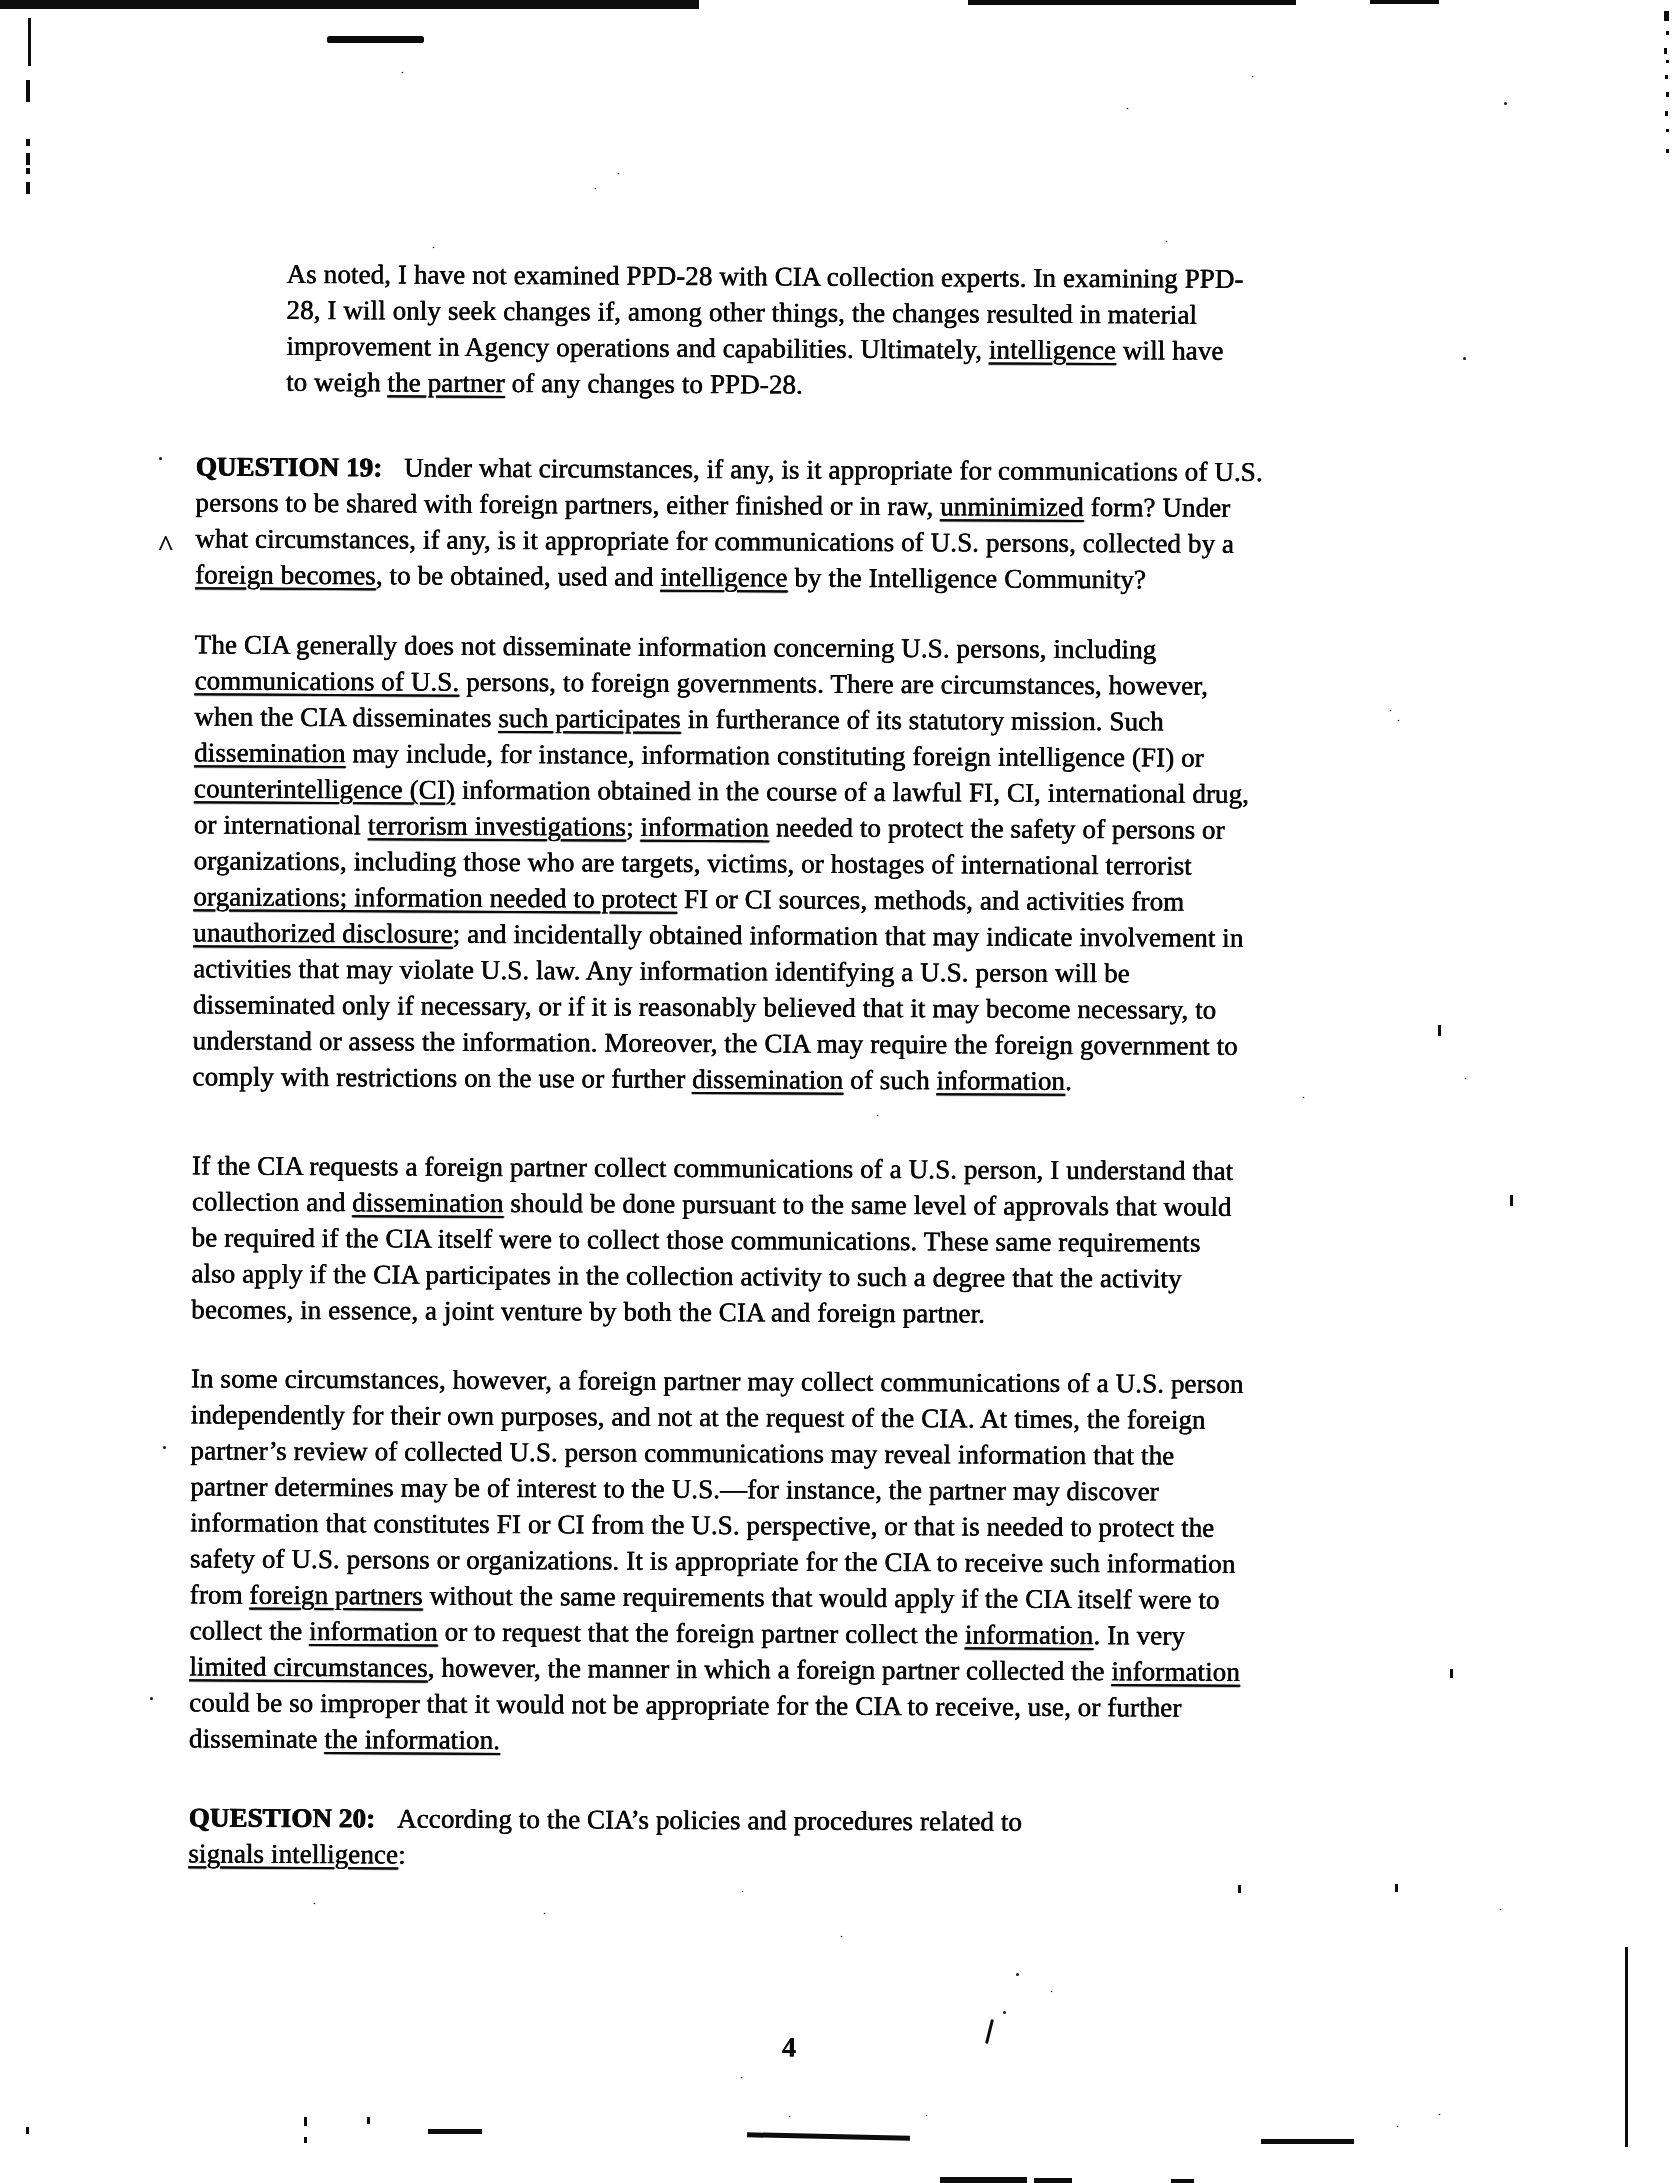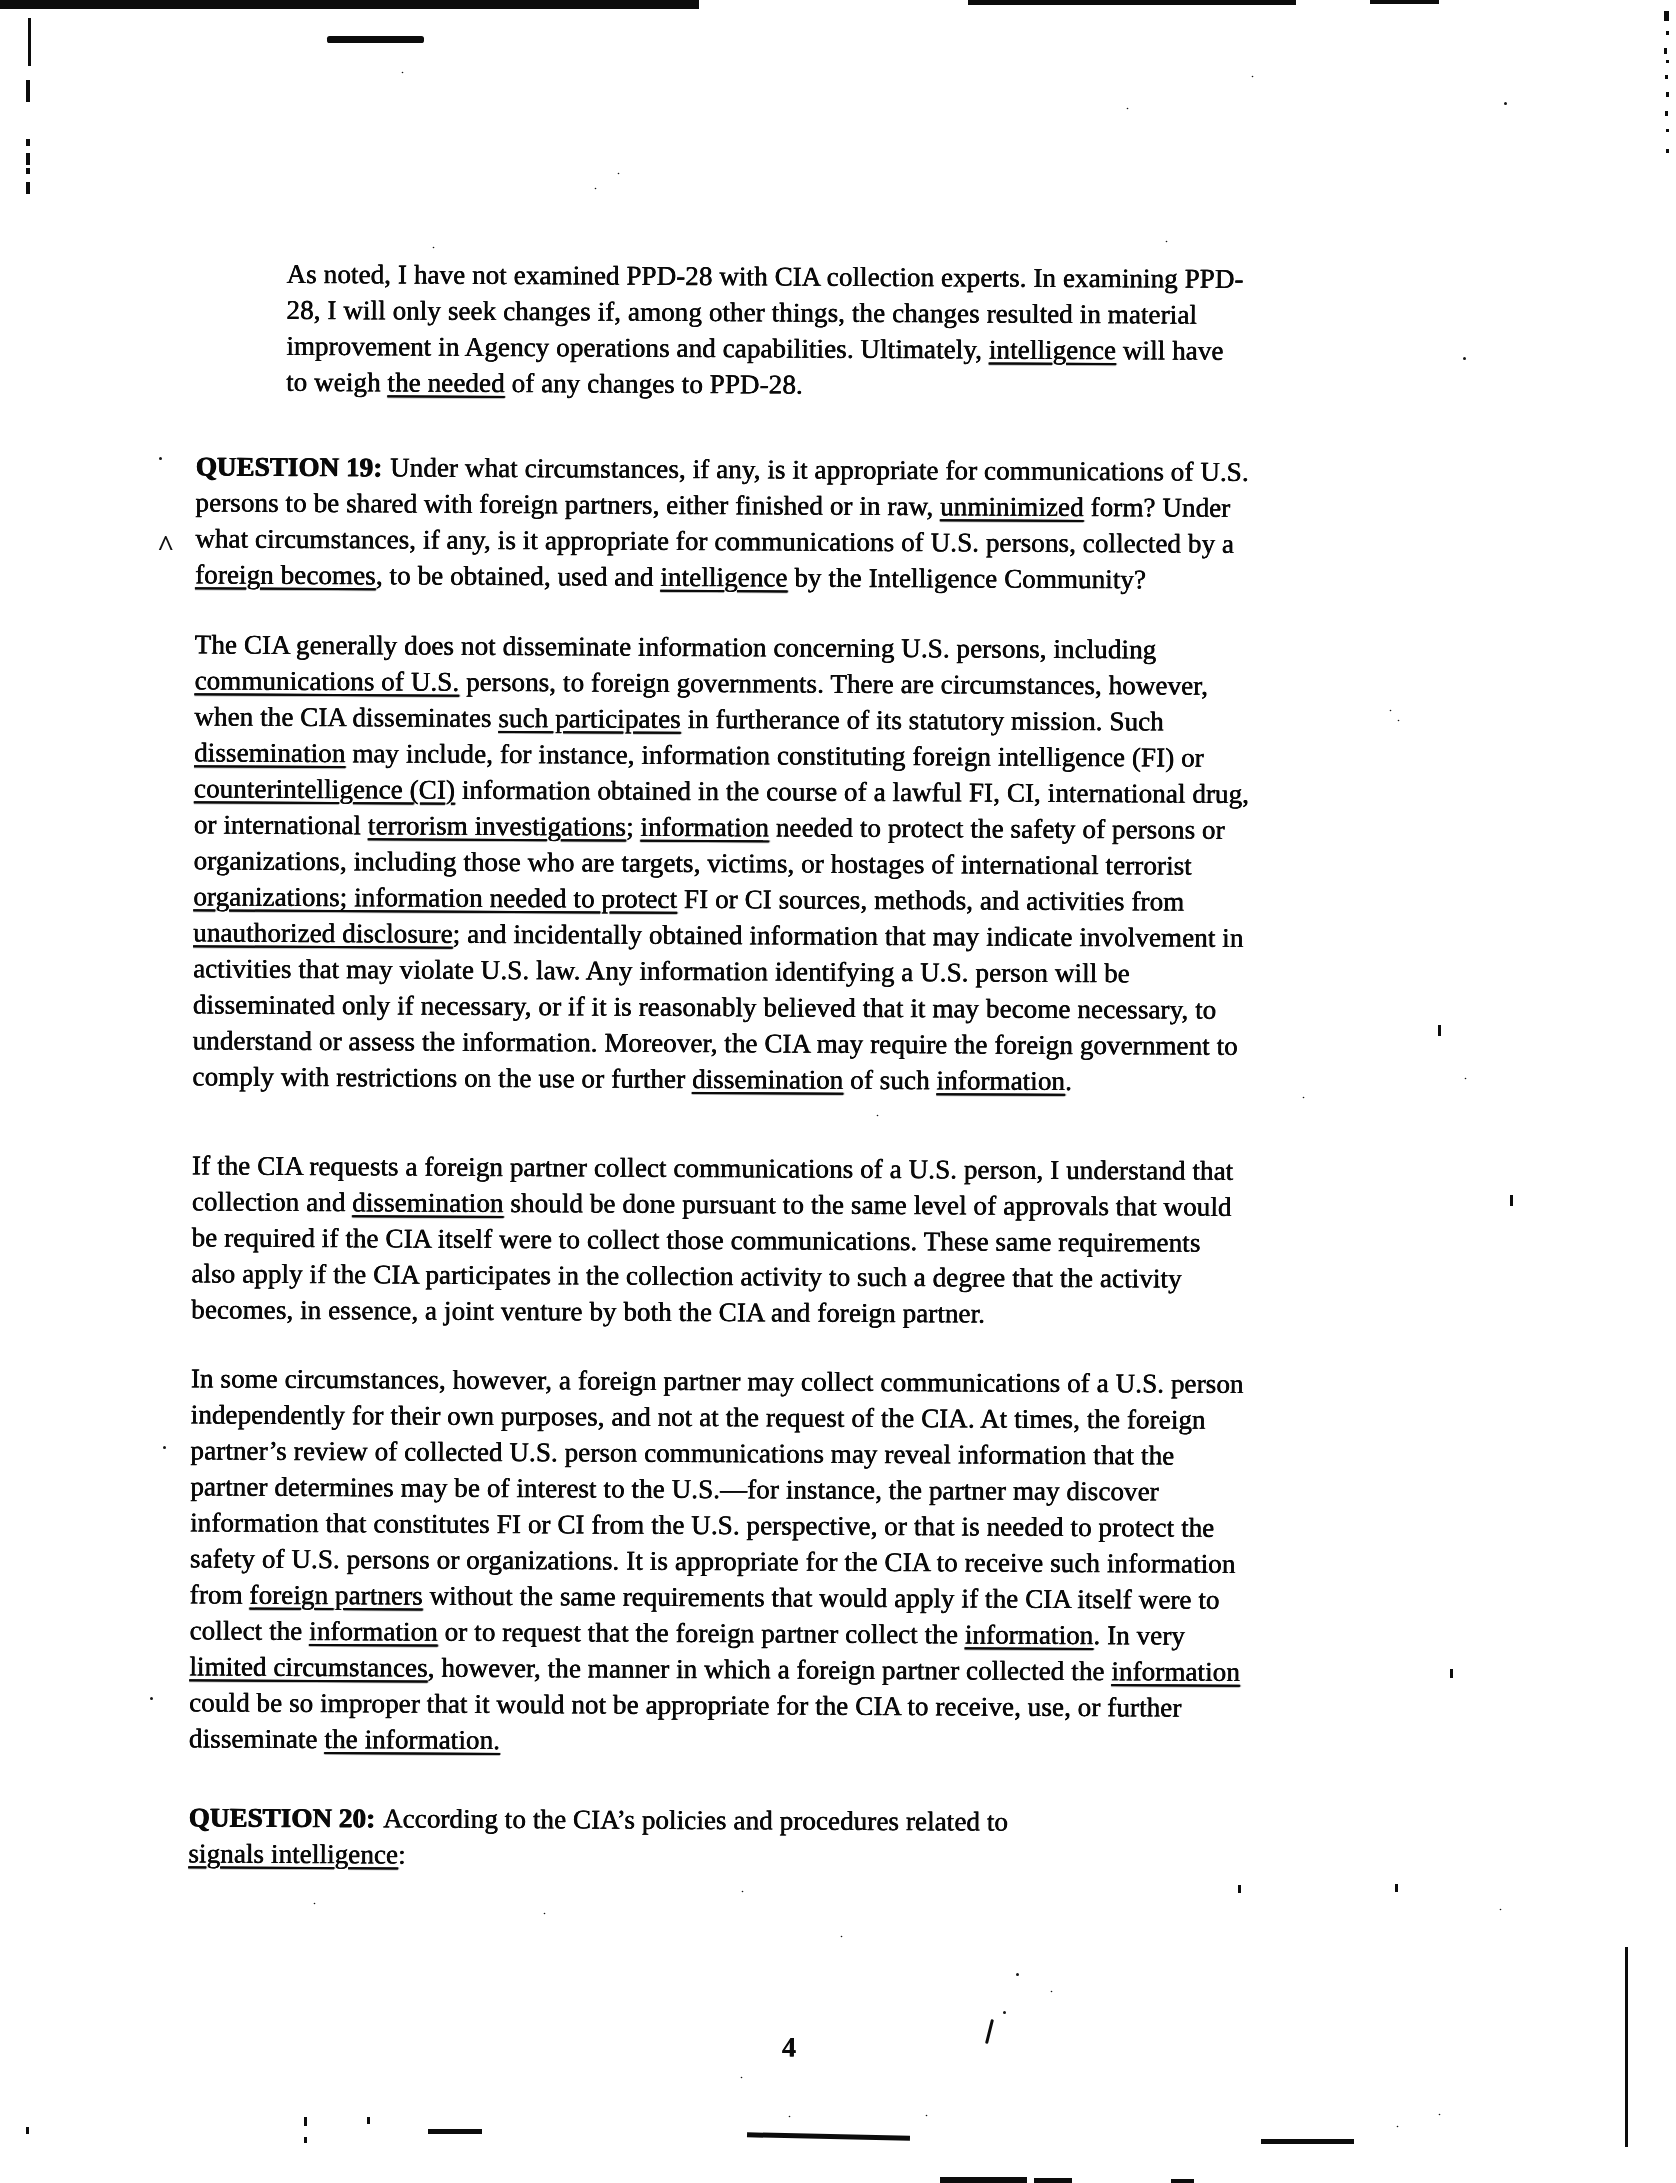--- a/index.html
+++ b/index.html
@@ -22,21 +22,21 @@
     font-size:27px;
     line-height:36px;
     letter-spacing:0.1px;
     white-space:pre-line;
     color:#0a0a0a;
     text-shadow:0.5px 0 0 currentColor, 0 0.3px 0 currentColor;
   }
   .lead {
     font-weight:700;
     text-shadow:0.9px 0 0 currentColor, 0 0.4px 0 currentColor;
-    margin-right:8px;
+    margin-right:22px;
   }
   .lead:empty { margin-right:0; }
   .u { text-decoration:underline; text-decoration-thickness:2.3px; text-underline-offset:4px; }
   #p1  { left:288px;  top:256px;  }
   #q19 { left:198px;  top:449px;  }
   #p3  { left:198px;  top:627px;  }
   #p4  { left:198px;  top:1148px; }
   #p5  { left:198px;  top:1361px; }
   #q20 { left:198px;  top:1800px; }
   #pageno {
@@ -143,21 +143,21 @@
 <div class="art a-m4"></div>
 <div class="art a-m5"></div>
 <div id="caret">^</div>
 <div id="specks"></div>
 
 <div id="sheet">
 
   <div class="para" id="p1"><span class="lead"></span><span>As noted, I have not examined PPD-28 with CIA collection experts. In examining PPD-
 28, I will only seek changes if, among other things, the changes resulted in material
 improvement in Agency operations and capabilities. Ultimately, <span class="u">intelligence</span> will have
-to weigh <span class="u">the needed</span> of any changes to PPD-28.</span></div>
+to weigh <span class="u">the partner</span> of any changes to PPD-28.</span></div>
 
   <div class="para" id="q19"><span class="lead">QUESTION 19:</span><span>Under what circumstances, if any, is it appropriate for communications of U.S.
 persons to be shared with foreign partners, either finished or in raw, <span class="u">unminimized</span> form? Under
 what circumstances, if any, is it appropriate for communications of U.S. persons, collected by a
 <span class="u">foreign becomes</span>, to be obtained, used and <span class="u">intelligence</span> by the Intelligence Community?</span></div>
 
   <div class="para" id="p3"><span class="lead"></span><span>The CIA generally does not disseminate information concerning U.S. persons, including
 <span class="u">communications of U.S.</span> persons, to foreign governments. There are circumstances, however,
 when the CIA disseminates <span class="u">such participates</span> in furtherance of its statutory mission. Such
 <span class="u">dissemination</span> may include, for instance, information constituting foreign intelligence (FI) or

